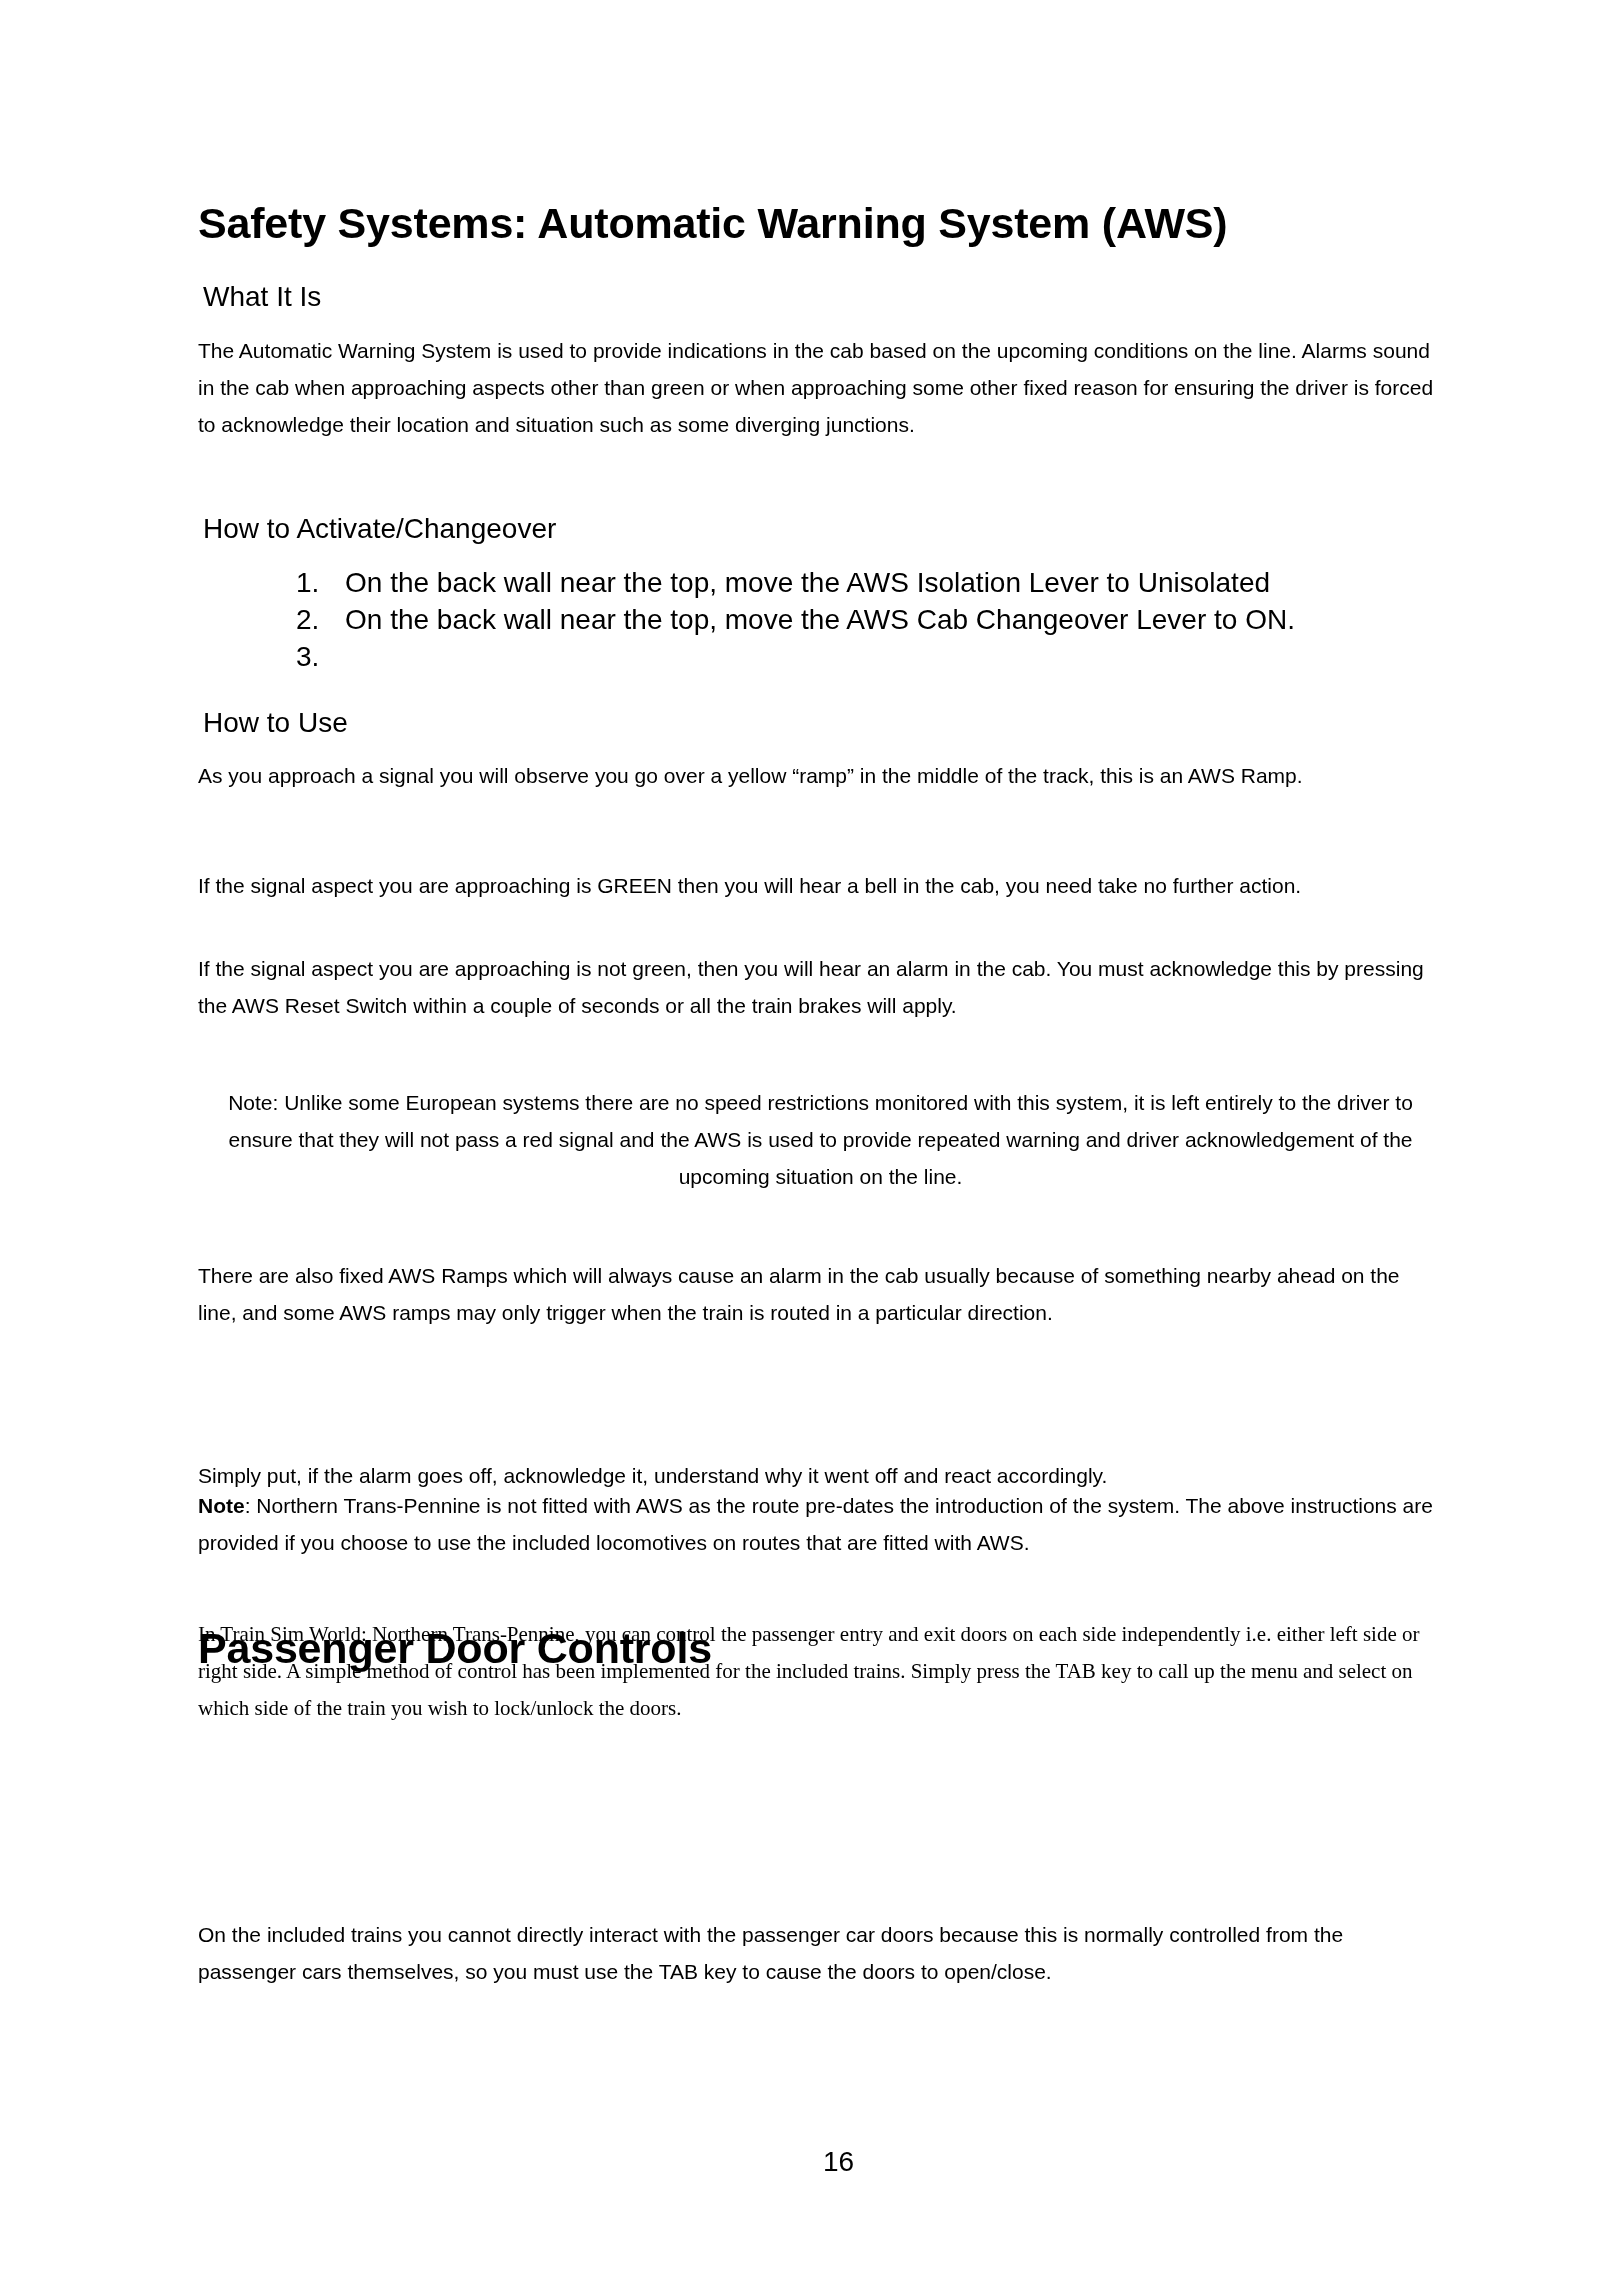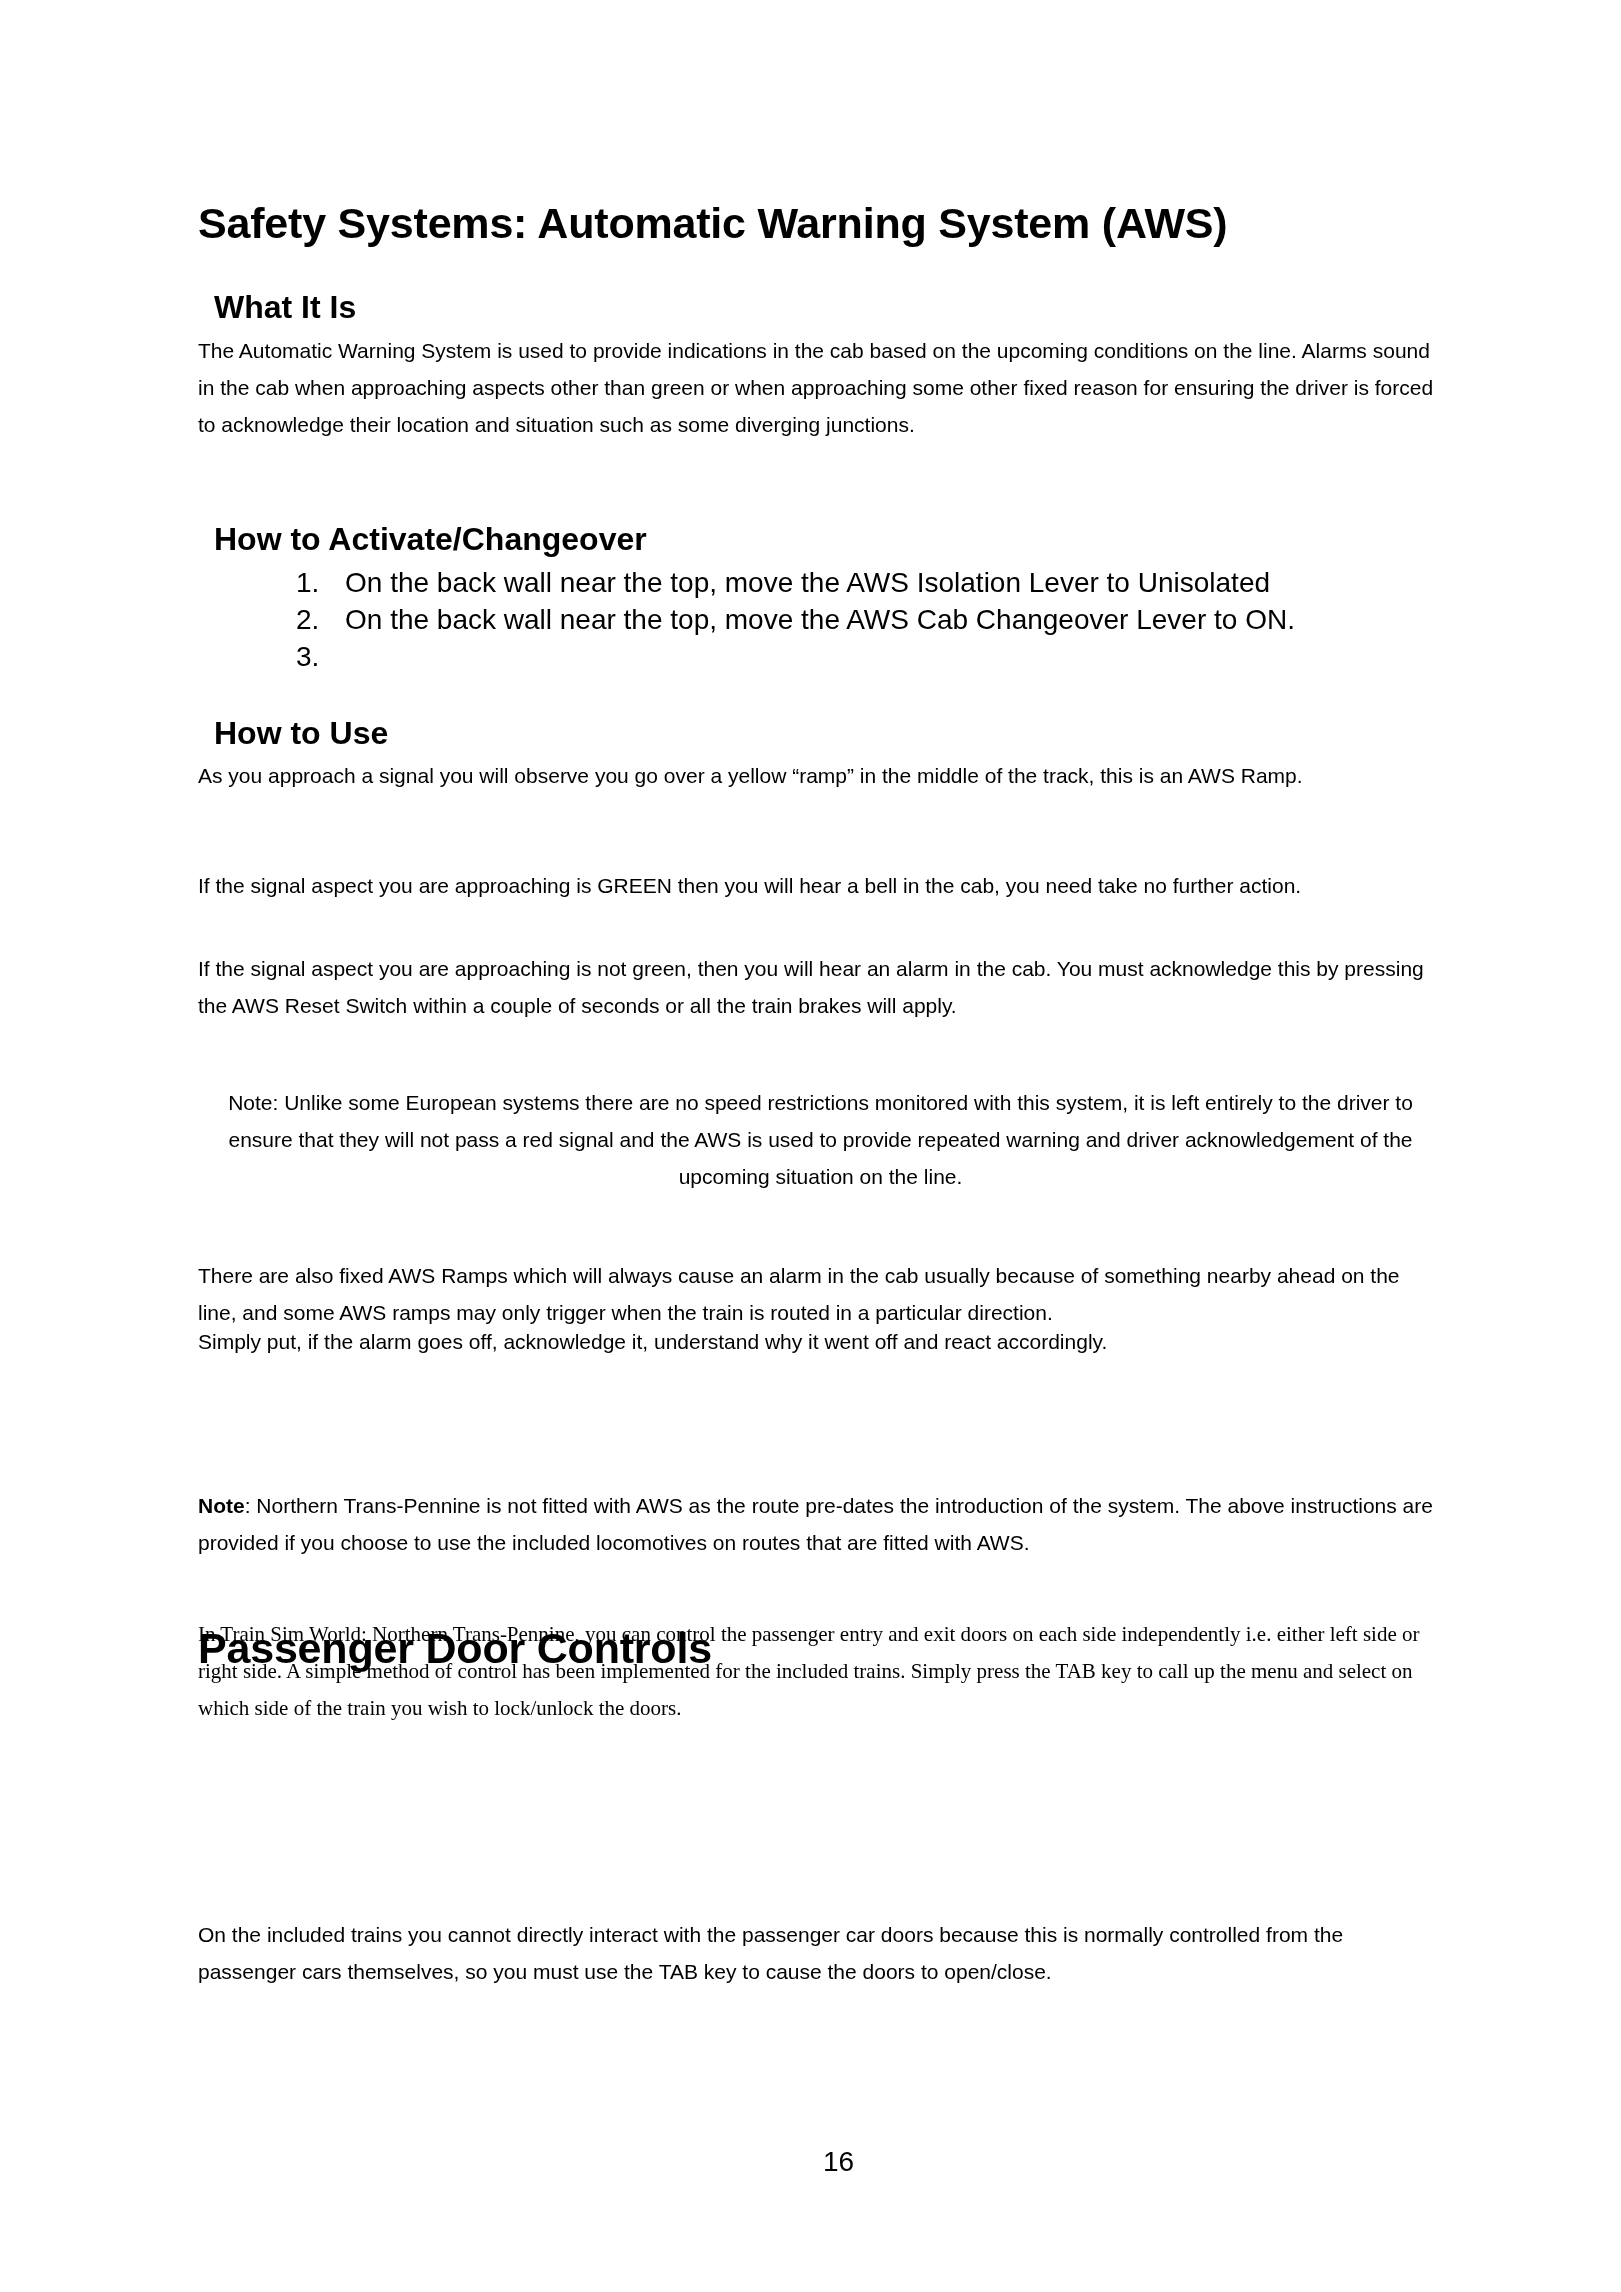--- a/index.html
+++ b/index.html
@@ -1,20 +1,20 @@
 <!DOCTYPE html>
 <html><head>
 <meta charset="utf-8">
 <style>
   html, body { margin: 0; padding: 0; background: #ffffff; }
   body { width: 1621px; height: 2293px; position: relative; overflow: hidden;
          font-family: "Liberation Sans", sans-serif; color: #000000; }
   .page { position: absolute; left: 198px; top: 0; width: 1245px; }
   h1 { font-size: 43px; font-weight: bold; margin: 0; line-height: 51px; letter-spacing: -0.2px; }
-  h3 { font-size: 32px; font-weight: bold; margin: 16px; line-height: 37px; }
+  h3 { font-size: 28px; font-weight: normal; margin: 5px; line-height: 37px; }
   p { font-size: 21px; line-height: 37px; margin: 0; }
   ol { margin: 0; padding: 0; list-style: none; }
   ol li { font-size: 28px; line-height: 37px; position: relative; padding-left: 147px; }
   ol li .num { position: absolute; left: 98px; }
   .blk { position: absolute; left: 0; width: 1245px; }
   .pagenum { position: absolute; left: 0; width: 1621px; top: 2143px; text-align: center;
              font-size: 28px; line-height: 37px; margin-left: 28px; }
 </style>
 </head>
 <body>
@@ -35,21 +35,21 @@
     <li><span class="num">3.</span></li>
   </ol>
 
   <h3 class="blk" style="top:699px;">How to Use</h3>
 
   <p class="blk" style="top:757px;">As you approach a signal you will observe you go over a yellow “ramp” in the middle of the track, this is an AWS Ramp.</p>
   <p class="blk" style="top:867px;">If the signal aspect you are approaching is GREEN then you will hear a bell in the cab, you need take no further action.</p>
   <p class="blk" style="top:950px;">If the signal aspect you are approaching is not green, then you will hear an alarm in the cab. You must acknowledge this by pressing the AWS Reset Switch within a couple of seconds or all the train brakes will apply.</p>
   <p class="blk" style="top:1084px;text-align:center;">Note: Unlike some European systems there are no speed restrictions monitored with this system, it is left entirely to the driver to ensure that they will not pass a red signal and the AWS is used to provide repeated warning and driver acknowledgement of the upcoming situation on the line.</p>
   <p class="blk" style="top:1257px;">There are also fixed AWS Ramps which will always cause an alarm in the cab usually because of something nearby ahead on the line, and some AWS ramps may only trigger when the train is routed in a particular direction.</p>
-  <p class="blk" style="top:1323px;">Simply put, if the alarm goes off, acknowledge it, understand why it went off and react accordingly.</p>
+  <p class="blk" style="top:1457px;">Simply put, if the alarm goes off, acknowledge it, understand why it went off and react accordingly.</p>
 
   <p class="blk" style="top:1487px;"><b>Note</b><span>: Northern Trans-Pennine is not fitted with AWS as the route pre-dates the introduction of the system. The above instructions are provided if you choose to use the included locomotives on routes that are fitted with AWS.</span></p>
 
   <h1 class="blk" style="top:1623px;">Passenger Door Controls</h1>
 
   <p class="blk" style="top:1616px;font-family:Liberation Serif, serif;">In Train Sim World: Northern Trans-Pennine, you can control the passenger entry and exit doors on each side independently i.e. either left side or right side. A simple method of control has been implemented for the included trains. Simply press the TAB key to call up the menu and select on which side of the train you wish to lock/unlock the doors.</p>
   <p class="blk" style="top:1916px;">On the included trains you cannot directly interact with the passenger car doors because this is normally controlled from the passenger cars themselves, so you must use the TAB key to cause the doors to open/close.</p>
 </div>
 
 <div class="pagenum">16</div>

